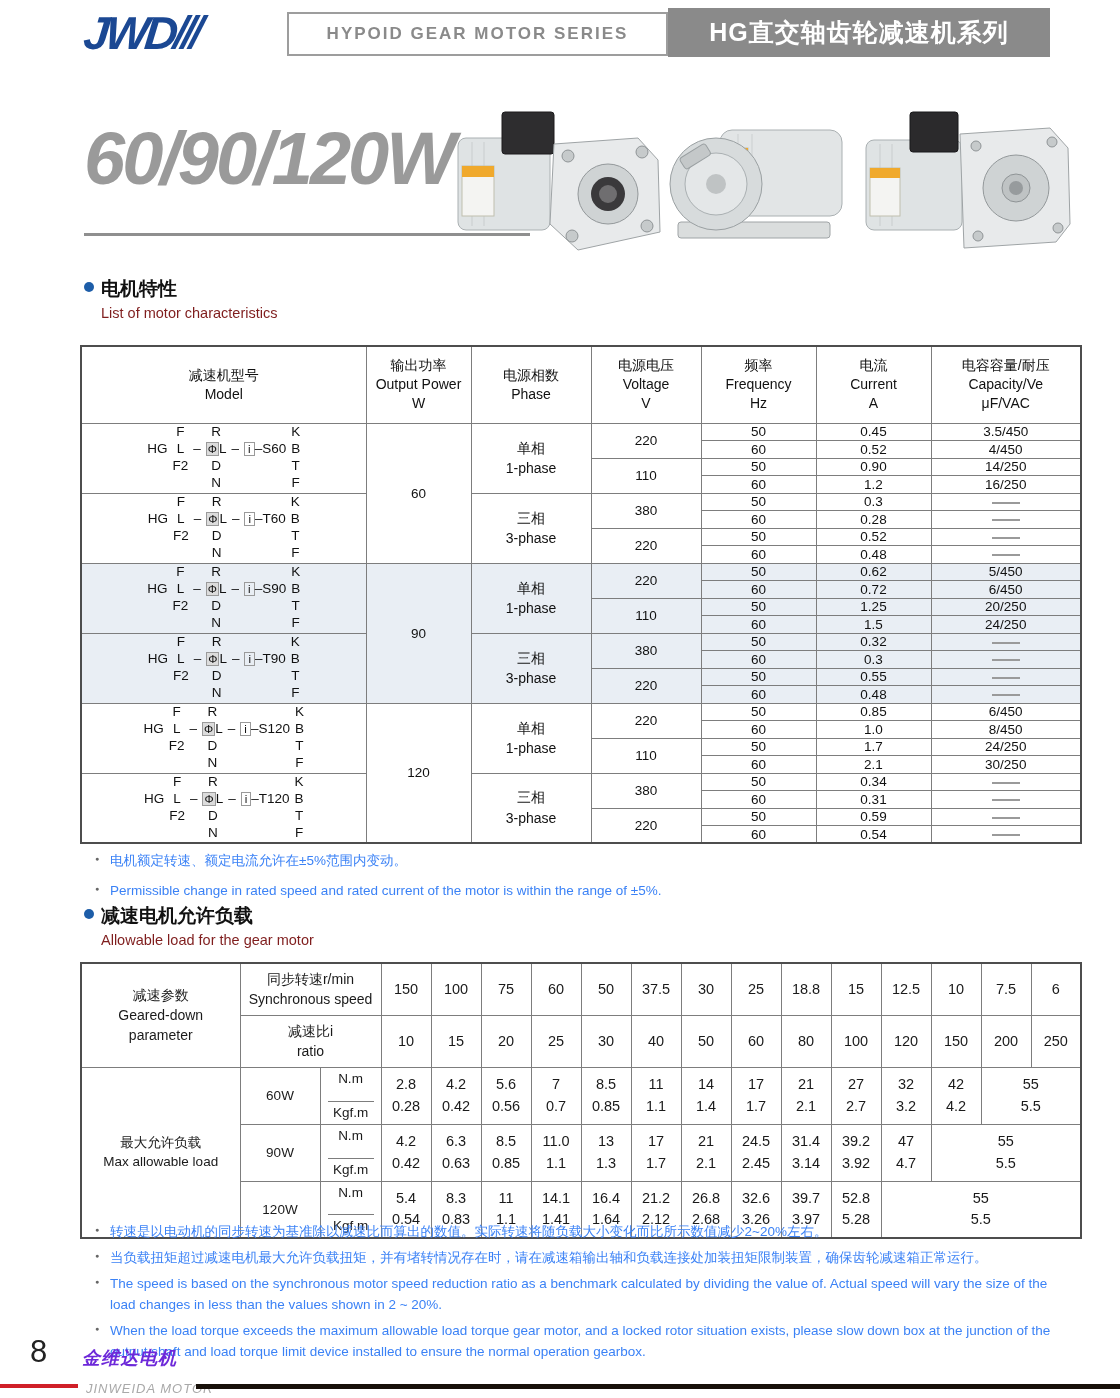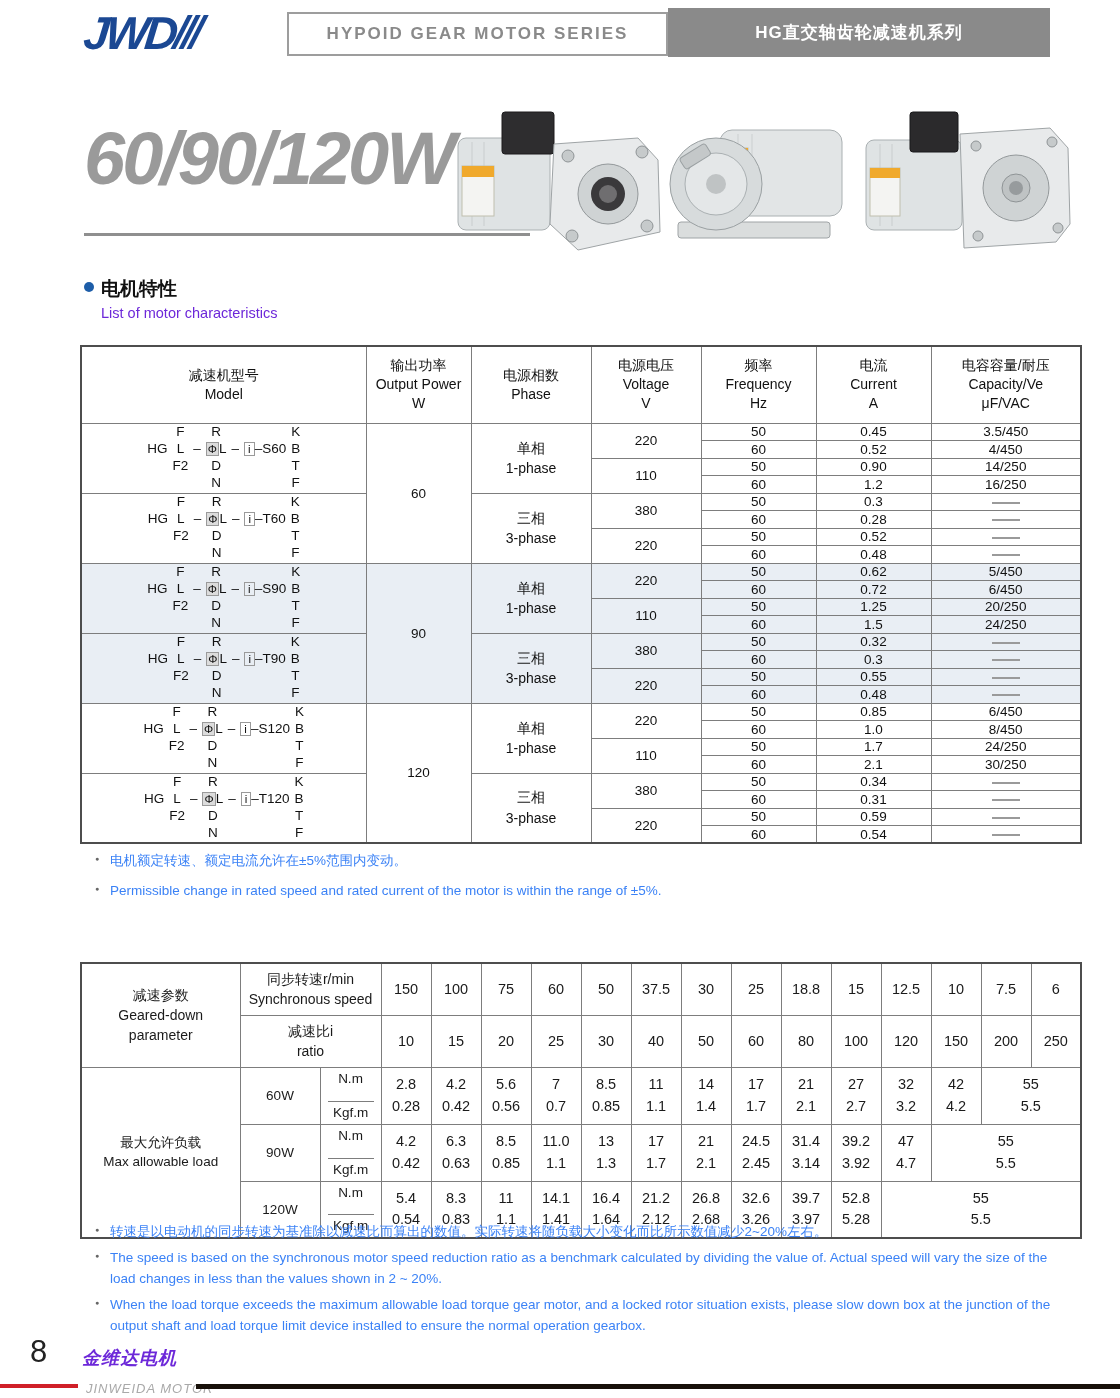--- a/index.html
+++ b/index.html
@@ -7,36 +7,36 @@
   .page { position:relative; width:1120px; height:1398px; background:#fff; overflow:hidden; margin:0 auto; }
 
   
   .logo { position:absolute; left:84px; top:6px; font-size:46px; font-weight:bold; font-style:italic;
           color:#1b4893; letter-spacing:-4px; transform:skewX(-6deg); }
   .logo .stripes { display:inline-block; margin-left:2px; }
   .logo .stripes i { display:inline-block; width:5px; height:34px; background:#1b4893; margin-left:3px; transform:skewX(-22deg); }
   .series-box { position:absolute; left:287px; top:12px; width:381px; height:44px; border:2px solid #9d9d9d;
           display:flex; align-items:center; justify-content:center; font-size:17px; letter-spacing:2px; color:#8a8a8a;font-weight:bold; }
   .series-bar { position:absolute; left:668px; top:8px; width:382px; height:49px; background:#8a8a8a;
-          display:flex; align-items:center; justify-content:center; font-size:17px; font-weight:bold; color:#fff; letter-spacing:1px; }
+          display:flex; align-items:center; justify-content:center; font-size:25px; font-weight:bold; color:#fff; letter-spacing:1px; }
 
   
   .hero-title { position:absolute; left:84px; top:118px; font-size:74px; font-weight:bold; font-style:italic;
           color:#9a9a9a; letter-spacing:-3px; line-height:1.1; }
   .hero-underline { position:absolute; left:84px; top:233px; width:446px; height:3px; background:#8f8f8f; }
   .motor { position:absolute; top:104px; }
   .motor.m1 { left:450px; }
   .motor.m2 { left:658px; }
   .motor.m3 { left:852px; }
 
   
   .sec { position:absolute; left:84px; }
   .sec .zh { font-size:19px; font-weight:bold; color:#111; position:relative; padding-left:17px; }
   .sec .zh::before { content:""; position:absolute; left:0; top:6px; width:10px; height:10px; border-radius:50%; background:#1d5da8; }
-  .sec .en { font-size:14.5px; color:#6d28d9; padding-left:17px; margin-top:3px; }
+  .sec .en { font-size:14.5px; color:#7f1d1d; padding-left:17px; margin-top:3px; }
   #sec1 { top:276px; }
   #sec2 { top:903px; }
 
   
   .tbl { border-collapse:collapse; table-layout:fixed; width:1000px; border:2px solid #4d4d4d; }
   .tbl th, .tbl td { border:1px solid #7d7d7d; text-align:center; vertical-align:middle; font-weight:normal;
           font-size:13.5px; padding:0 2px; overflow:hidden; }
   #t1wrap { position:absolute; left:80px; top:345px; }
   #t1 thead tr { height:77px; }
   #t1 thead th { font-size:14px; line-height:1.35; color:#111; }
@@ -540,20 +540,24 @@
           </tr>
         </tbody>
     </table>
   </div>
 
   <div class="notes" id="notes1">
     <div class="note">电机额定转速、额定电流允许在±5%范围内变动。</div>
     <div class="note">Permissible change in rated speed and rated current of the motor is within the range of ±5%.</div>
   </div>
 
+  <div class="sec" id="sec2">
+    <div class="zh">减速电机允许负载</div>
+    <div class="en">Allowable load for the gear motor</div>
+  </div>
 
   <div id="t2wrap">
     <table class="tbl" id="t2">
       <colgroup>
         <col style="width:159px">
           <col style="width:80px">
           <col style="width:61px">
         <col span="14" style="width:50px">
       </colgroup>
       <thead>
@@ -772,20 +776,21 @@
               <div>55</div>
               <div>5.5</div>
             </td>
           </tr>
         </tbody>
     </table>
   </div>
 
   <div class="notes" id="notes2">
     <div class="note">转速是以电动机的同步转速为基准除以减速比而算出的数值。实际转速将随负载大小变化而比所示数值减少2~20%左右。</div>
+    <div class="note">当负载扭矩超过减速电机最大允许负载扭矩，并有堵转情况存在时，请在减速箱输出轴和负载连接处加装扭矩限制装置，确保齿轮减速箱正常运行。</div>
     <div class="note">The speed is based on the synchronous motor speed reduction ratio as a benchmark calculated by dividing the value of. Actual speed will vary the size of the load changes in less than the values shown in 2 ~ 20%.</div>
     <div class="note">When the load torque exceeds the maximum allowable load torque gear motor, and a locked rotor situation exists, please slow down box at the junction of the output shaft and load torque limit device installed to ensure the normal operation gearbox.</div>
   </div>
 
   <div class="page-num">8</div>
   <div class="footer-red"></div>
   <div class="brand-zh">金维达电机</div>
   <div class="brand-en">JINWEIDA MOTOR</div>
   <div class="footer-dark"></div>
 

